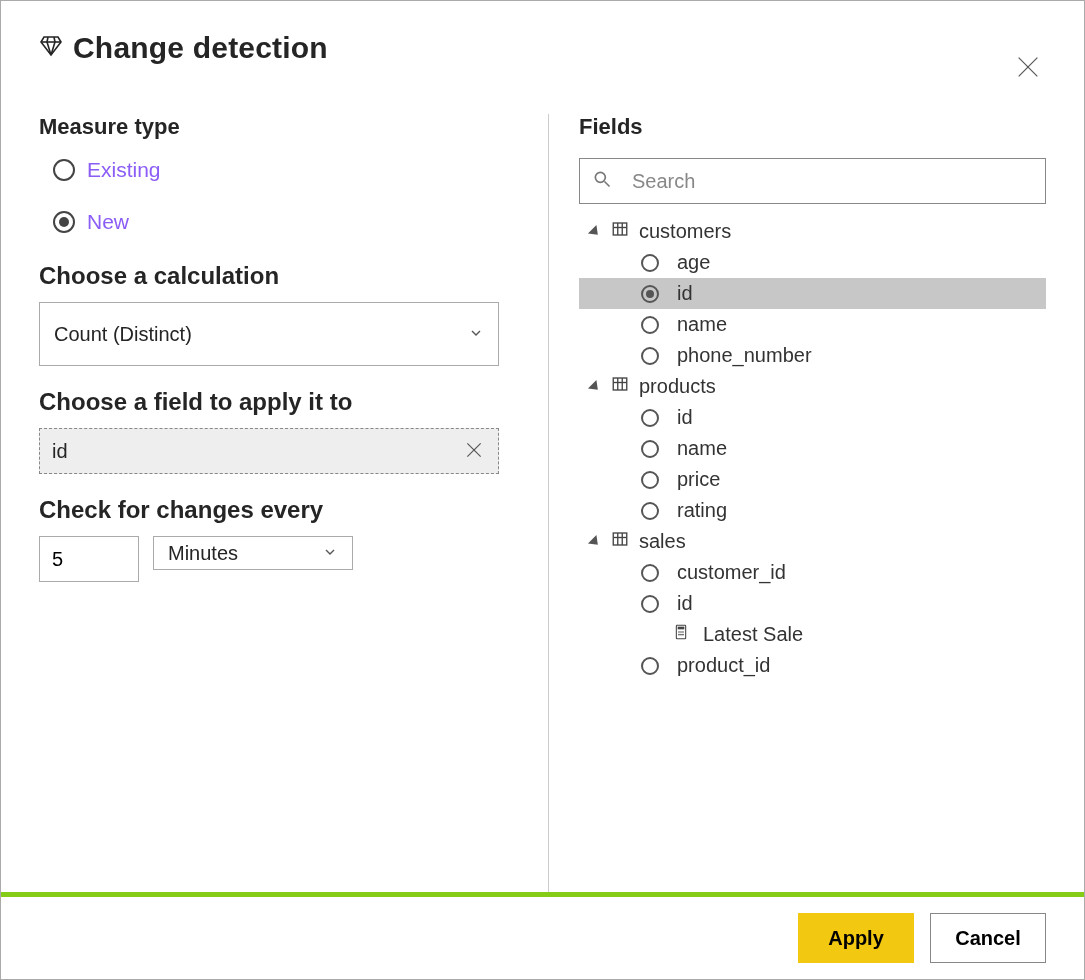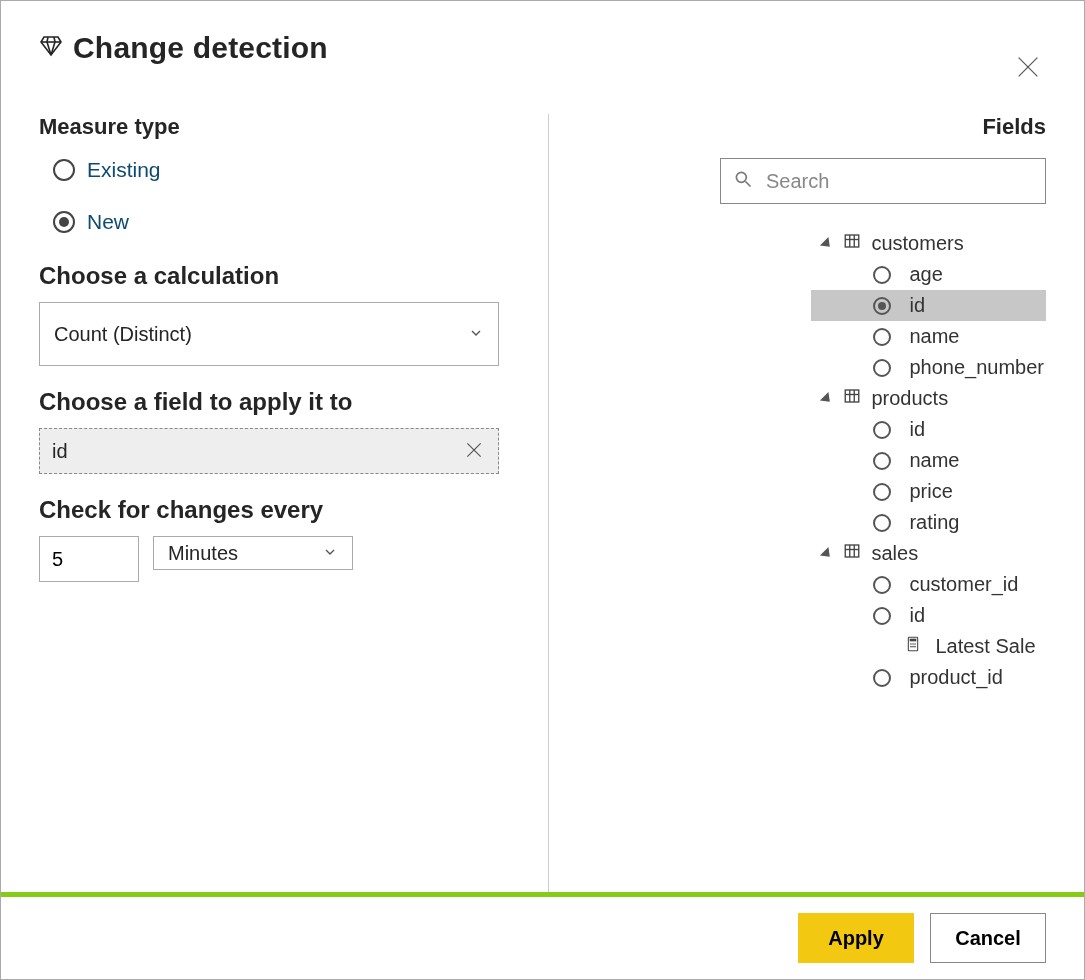--- a/index.html
+++ b/index.html
@@ -66,34 +66,33 @@
     width: 510px;
     border-right: 1px solid #ccc;
     padding-right: 30px;
   }
   .right-panel {
     flex: 1;
     padding-left: 30px;
     display: flex;
     flex-direction: column;
     overflow: hidden;
-    align-items: flex-end;
   }
   .section-title {
     font-size: 22px;
     font-weight: 600;
     margin: 0 0 18px 0;
   }
   .radio-group { margin-left: 14px; }
   .radio-item {
     display: flex;
     align-items: center;
     gap: 12px;
     font-size: 21px;
-    color: #0c4a6e;
+    color: #8b5cf6;
     margin-bottom: 28px;
     cursor: pointer;
   }
   .radio-outer {
     width: 22px;
     height: 22px;
     border: 2px solid #444;
     border-radius: 50%;
     display: flex;
     align-items: center;
@@ -169,22 +168,22 @@
     padding: 0 14px;
     font-size: 20px;
     cursor: pointer;
   }
   .search-wrap {
     border: 1px solid #888;
     height: 46px;
     display: flex;
     align-items: center;
     padding: 0 12px;
-    gap: 11px;
-    margin-bottom: 24px;
+    gap: 18px;
+    margin-bottom: 12px;
   }
   .search-wrap svg { width: 20px; height: 20px; color: #777; }
   .search-input {
     border: none;
     outline: none;
     font-size: 20px;
     color: #333;
     flex: 1;
   }
   .search-input::placeholder { color: #888; }

